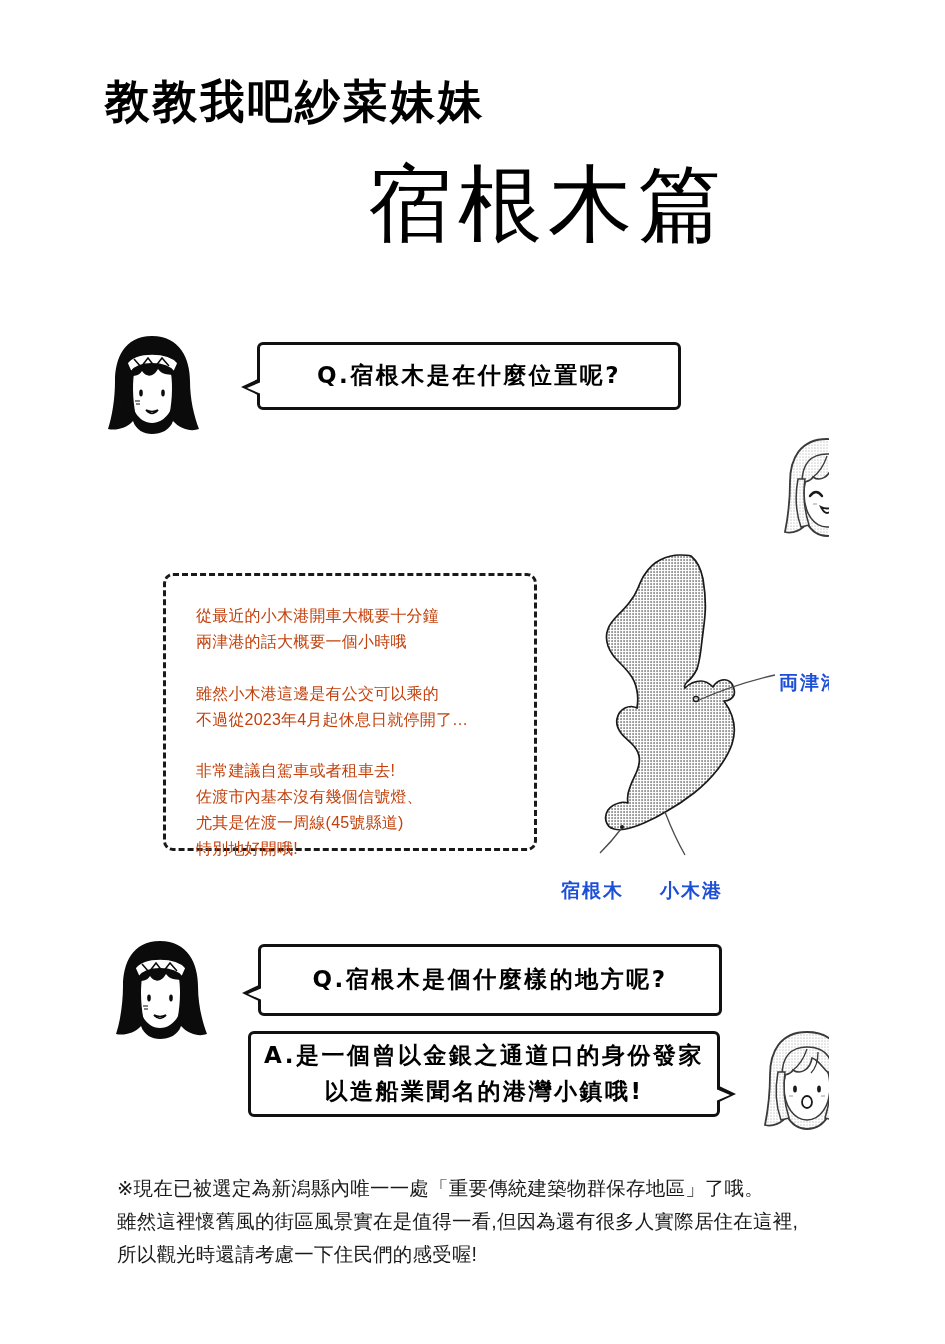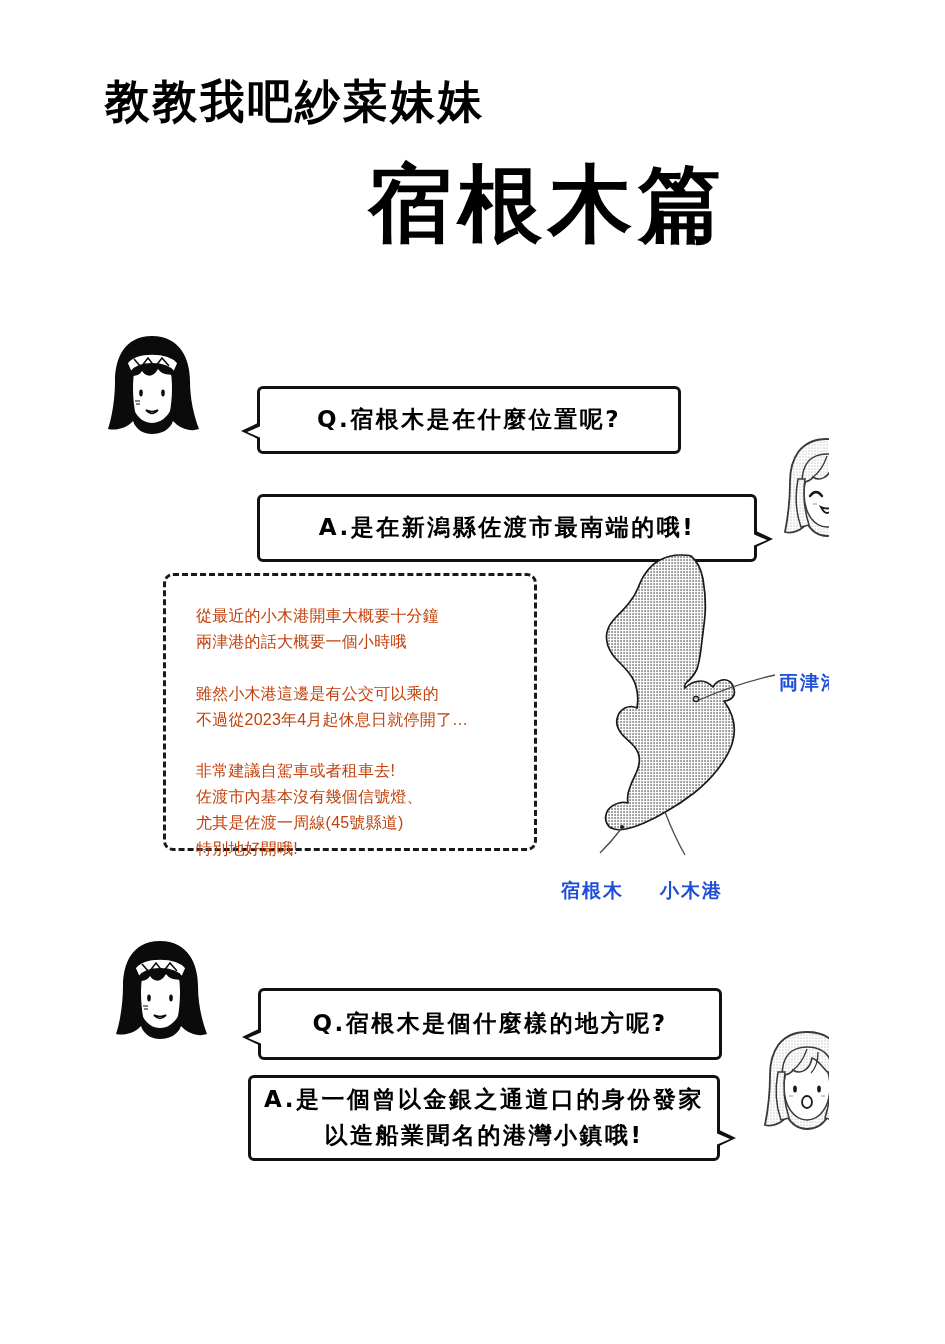--- a/index.html
+++ b/index.html
@@ -32,40 +32,39 @@
     white-space: nowrap;
     font-family: "DejaVu Sans", "Liberation Sans", sans-serif;
     transform: scaleX(0.97);
     transform-origin: left top;
   }
   .title-sub {
     position: absolute;
     left: 368px;
     top: 160px;
     font-size: 84px;
-    font-weight: 700;
+    font-weight: 400;
     letter-spacing: 6px;
     line-height: 1.05;
     color: #000000;
     white-space: nowrap;
     font-family: "DejaVu Sans", "Liberation Sans", sans-serif;
   }
 
   
   .bubble {
     position: absolute;
     box-sizing: border-box;
     border: 3px solid #111111;
     border-radius: 6px;
     background: #ffffff;
     display: flex;
     align-items: center;
     justify-content: center;
     text-align: center;
-    margin-top: 44px;
   }
   .bubble .btext {
     font-size: 23px;
     font-weight: 700;
     letter-spacing: 2.5px;
     line-height: 1.55;
     color: #000000;
     font-family: "DejaVu Sans", "Liberation Sans", sans-serif;
     white-space: pre-line;
     padding: 0 10px;
@@ -207,23 +206,20 @@
       <path d="M35 68 h5 M36 71 h4" stroke="#0b0b0b" stroke-width="1"></path>
 
       <path d="M46 77 q6 7 12 0 q-6 3 -12 0 Z" fill="none" stroke="#0b0b0b" stroke-width="1.6"></path>
     </svg>
   </div>
 
   <div class="bubble tail-left" style="left:257px; top:342px; width:424px; height:68px;">
     <div class="btext">Q.宿根木是在什麼位置呢?</div>
   </div>
 
-  <div class="bubble tail-right" style="left:257px; top:450px; width:500px; height:68px;">
-    <div class="btext">A.是在新潟縣佐渡市最南端的哦!</div>
-  </div>
 
   <div class="avatar" style="left:772px; top:435px; width:110px; height:105px;">
     <svg width="110" height="105" viewBox="0 0 110 105">
       <defs>
         <pattern id="tone1" width="3" height="3" patternUnits="userSpaceOnUse">
           <rect width="3" height="3" fill="#ffffff"></rect>
           <circle cx="1" cy="1" r="0.85" fill="#cfcfcf"></circle>
         </pattern>
       </defs>
 
@@ -382,14 +378,17 @@
       <path d="M84 44 C87 60 86 78 81 92 L73 90 C78 74 79 57 77 44 Z" fill="url(#tone2)" stroke="#3a3a3a" stroke-width="1.5"></path>
 
       <ellipse cx="43" cy="61" rx="1.9" ry="3.6" fill="#1a1a1a"></ellipse>
       <ellipse cx="67" cy="61" rx="1.9" ry="3.6" fill="#1a1a1a"></ellipse>
 
       <ellipse cx="55" cy="74" rx="5" ry="6" fill="#ffffff" stroke="#1a1a1a" stroke-width="1.8"></ellipse>
       <path d="M37 68 h4 M69 68 h4" stroke="#9a9a9a" stroke-width="1"></path>
     </svg>
   </div>
 
+  <div class="footnote">※現在已被選定為新潟縣內唯一一處「重要傳統建築物群保存地區」了哦。
+雖然這裡懷舊風的街區風景實在是值得一看,但因為還有很多人實際居住在這裡,
+所以觀光時還請考慮一下住民們的感受喔!</div>
 
 </div>
 
 </body></html>

